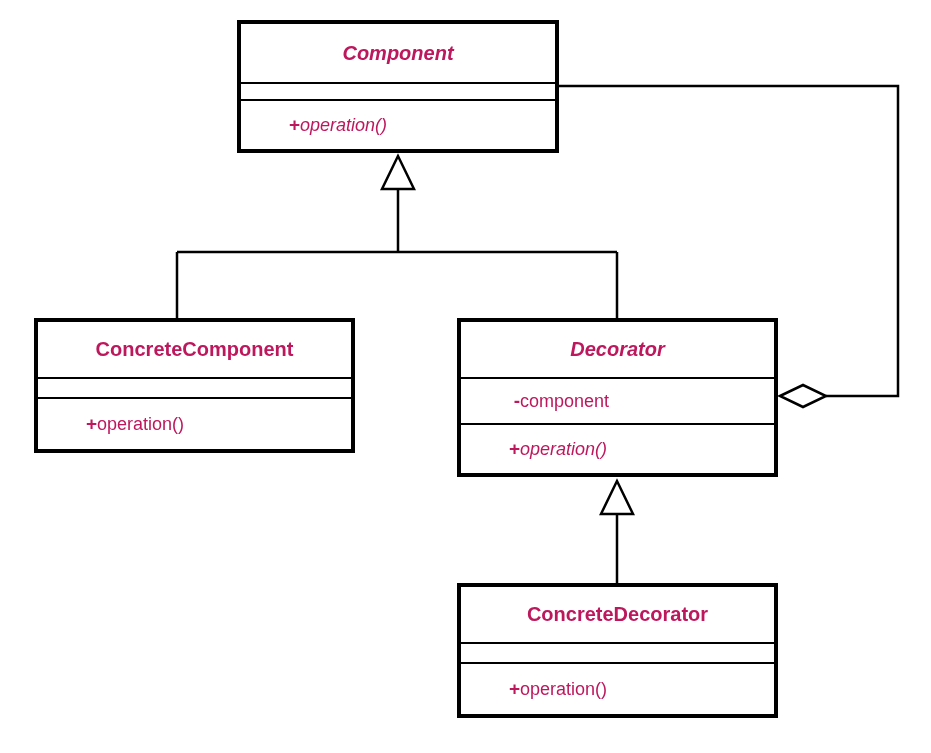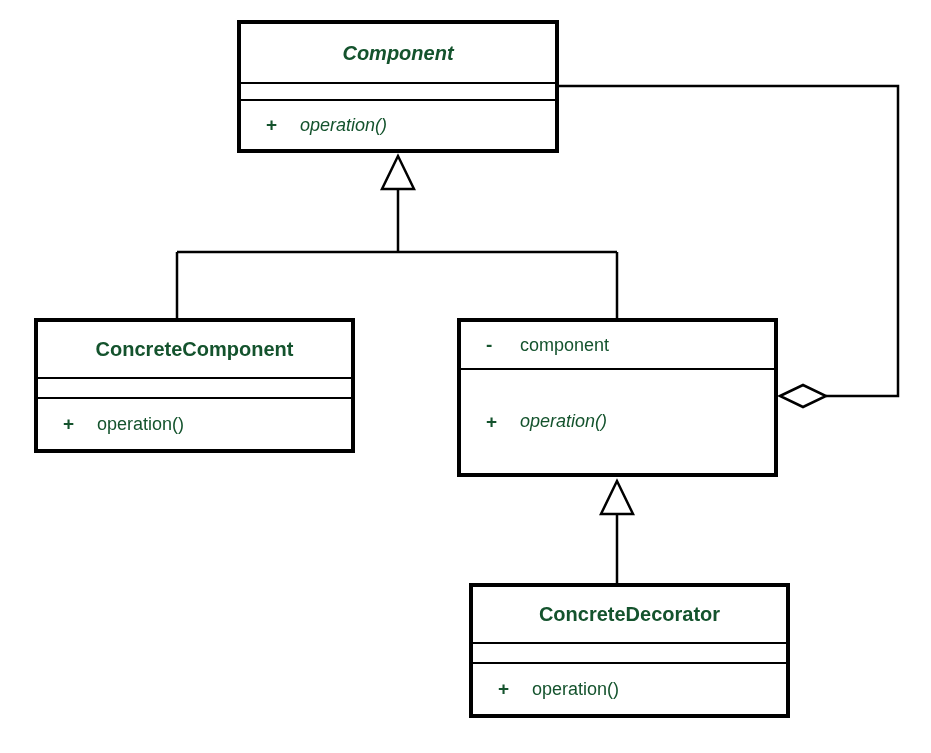--- a/index.html
+++ b/index.html
@@ -1,22 +1,23 @@
 <!DOCTYPE html>
 <html><head>
 <meta charset="utf-8">
 <style>
   html,body{margin:0;padding:0;background:#ffffff;}
   .canvas{
     position:relative;
     width:931px;height:753px;
     background:#ffffff;
     font-family:"Liberation Sans", sans-serif;
-    color:#14532d;
+    color:#be185d;
     overflow:hidden;
+    text-align:right;
   }
   .connector-layer{
     position:absolute;left:0;top:0;width:931px;height:753px;
   }
   .uml-class{
     position:absolute;
     box-sizing:border-box;
     border:4px solid #000000;
     background:#ffffff;
     display:flex;
@@ -93,35 +94,38 @@
     <div class="sec attrs" style="height:20px;"></div>
     <div class="sec ops" style="flex:1;">
       <div class="member">
         <span class="vis">+</span>
         <span class="mname">operation()</span>
       </div>
     </div>
   </div>
 
   <div class="uml-class" style="left:457px;top:318px;width:321px;height:159px;">
+    <div class="sec title abstract" style="height:55px;">
+      <span>Decorator</span>
+    </div>
     <div class="sec attrs" style="height:46px;">
       <div class="member">
         <span class="vis">-</span>
         <span class="mname">component</span>
       </div>
     </div>
     <div class="sec ops" style="flex:1;">
       <div class="member">
         <span class="vis">+</span>
         <span class="mname it">operation()</span>
       </div>
     </div>
   </div>
 
-  <div class="uml-class" style="left:457px;top:583px;width:321px;height:135px;margin-left:12px;">
+  <div class="uml-class" style="left:457px;top:583px;width:321px;height:135px;">
     <div class="sec title" style="height:55px;">
       <span>ConcreteDecorator</span>
     </div>
     <div class="sec attrs" style="height:20px;"></div>
     <div class="sec ops" style="flex:1;">
       <div class="member">
         <span class="vis">+</span>
         <span class="mname">operation()</span>
       </div>
     </div>

